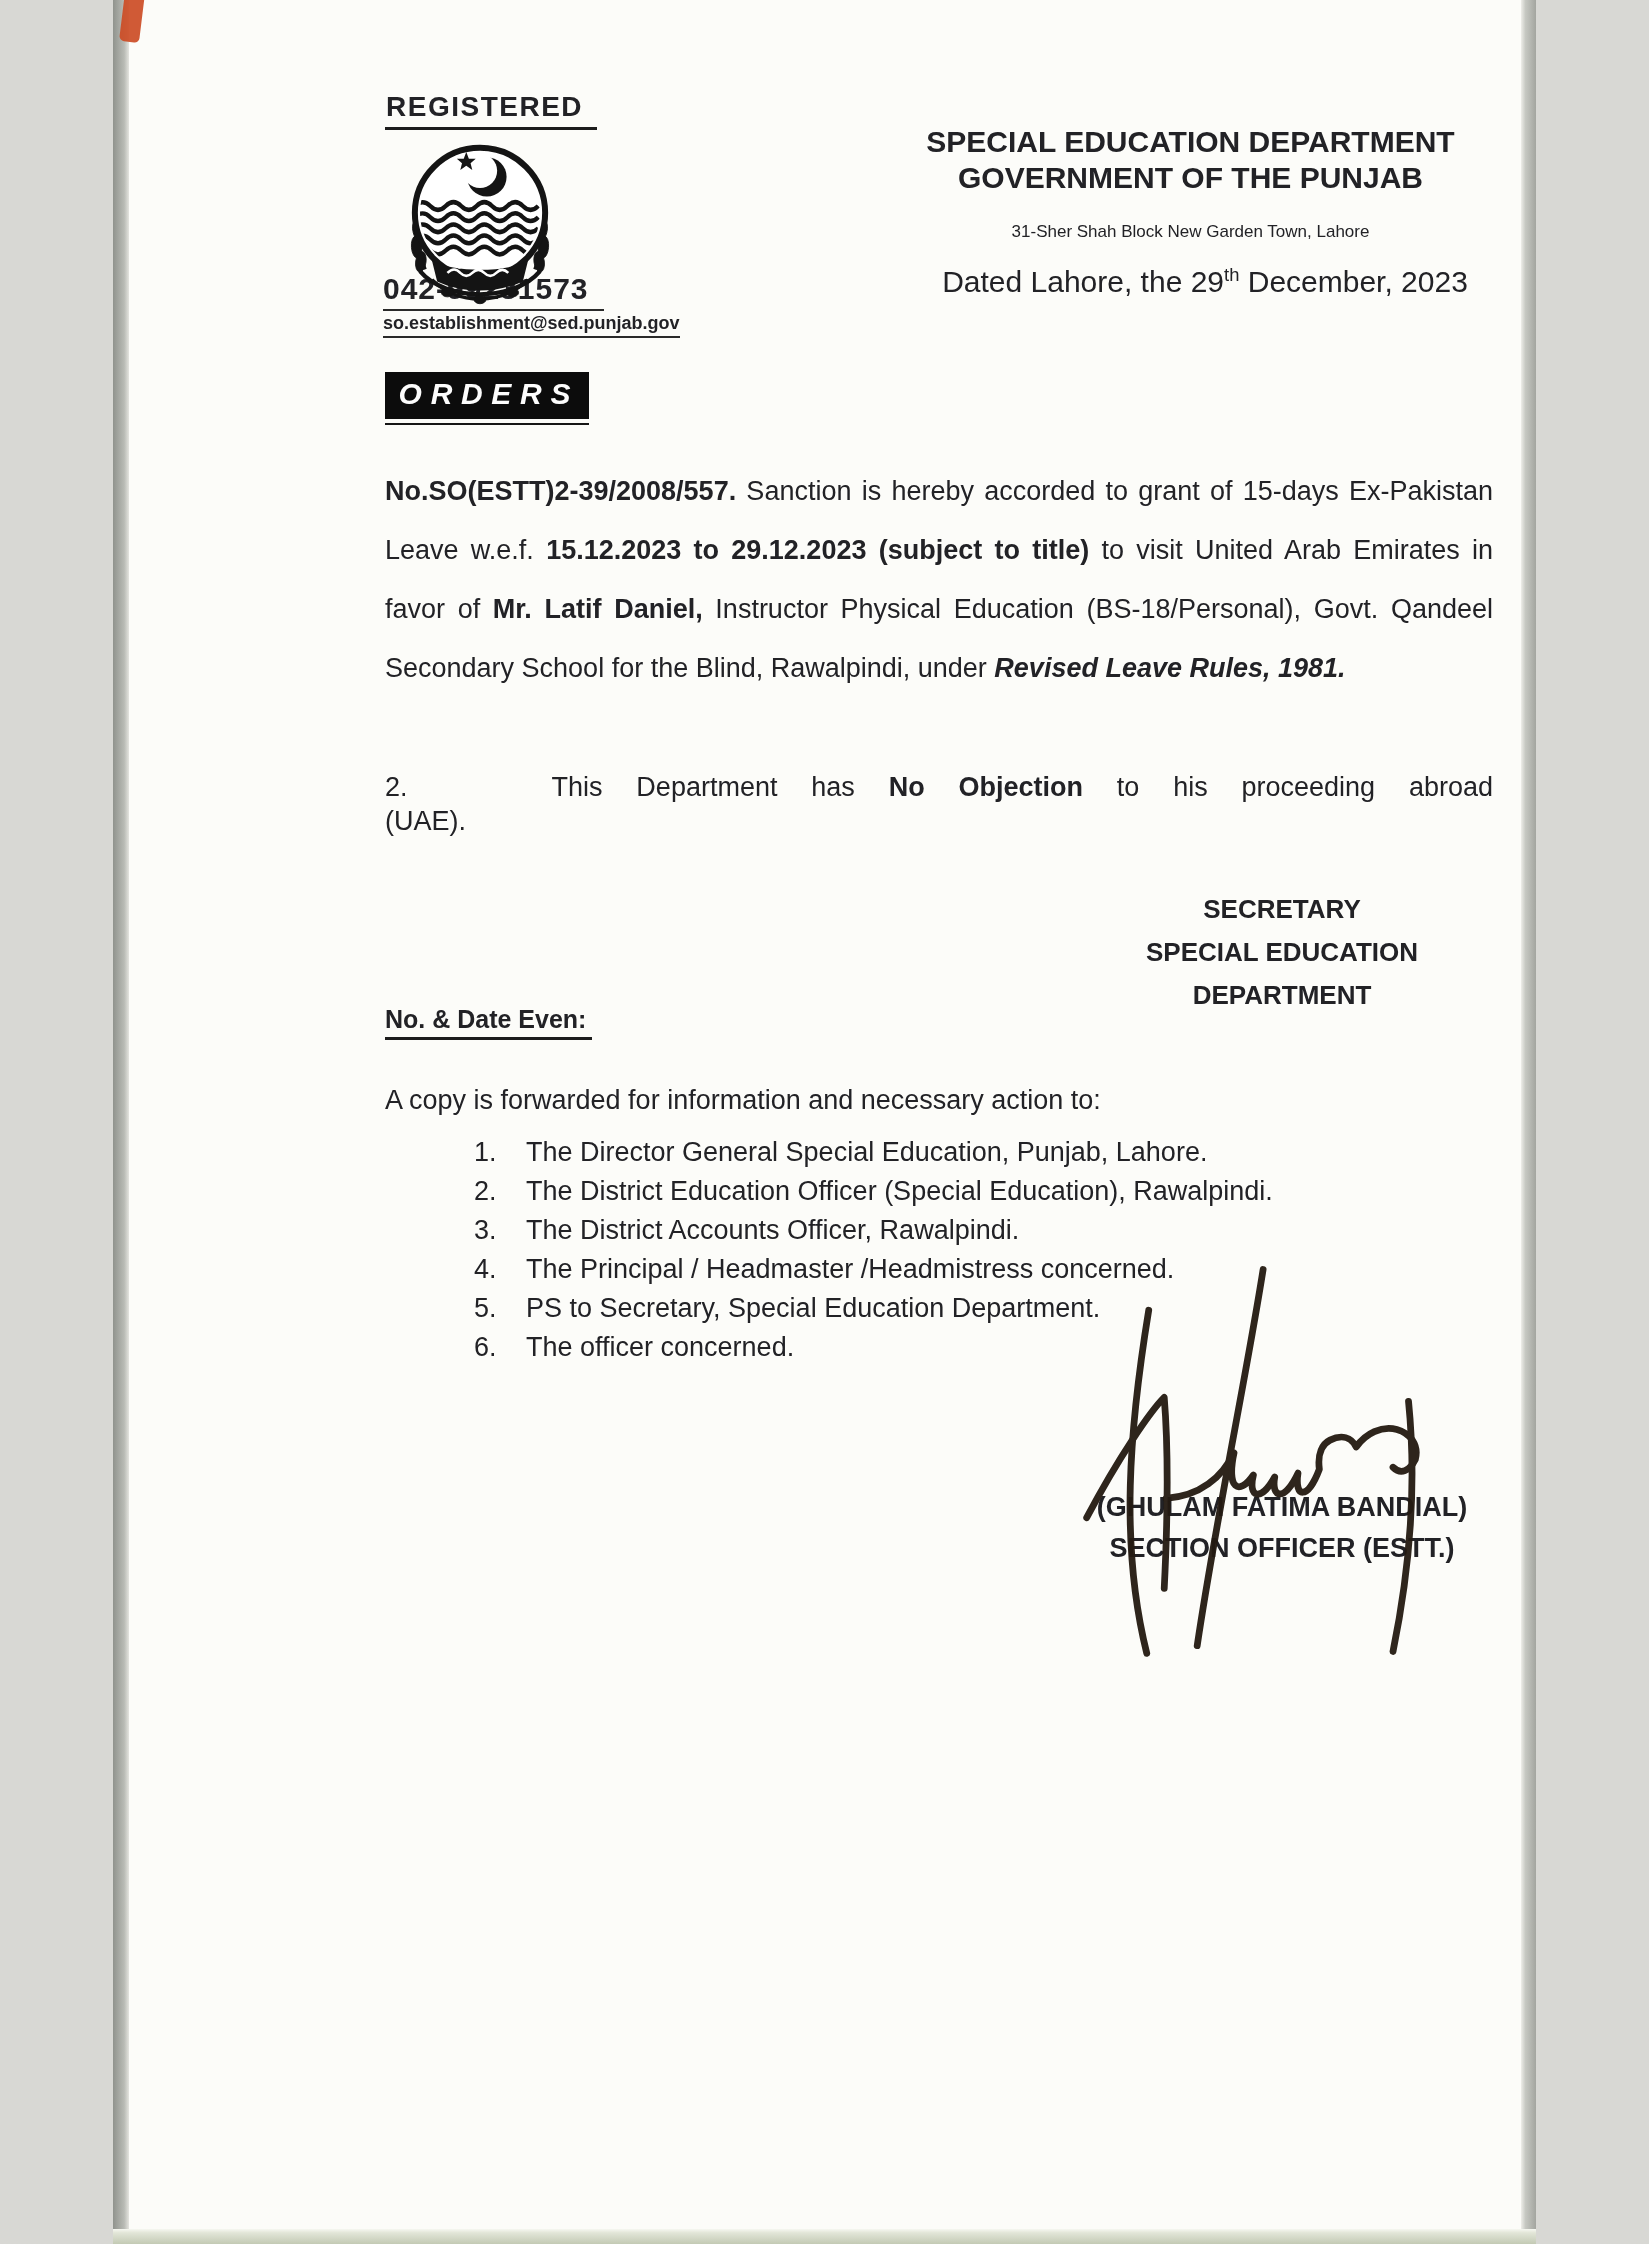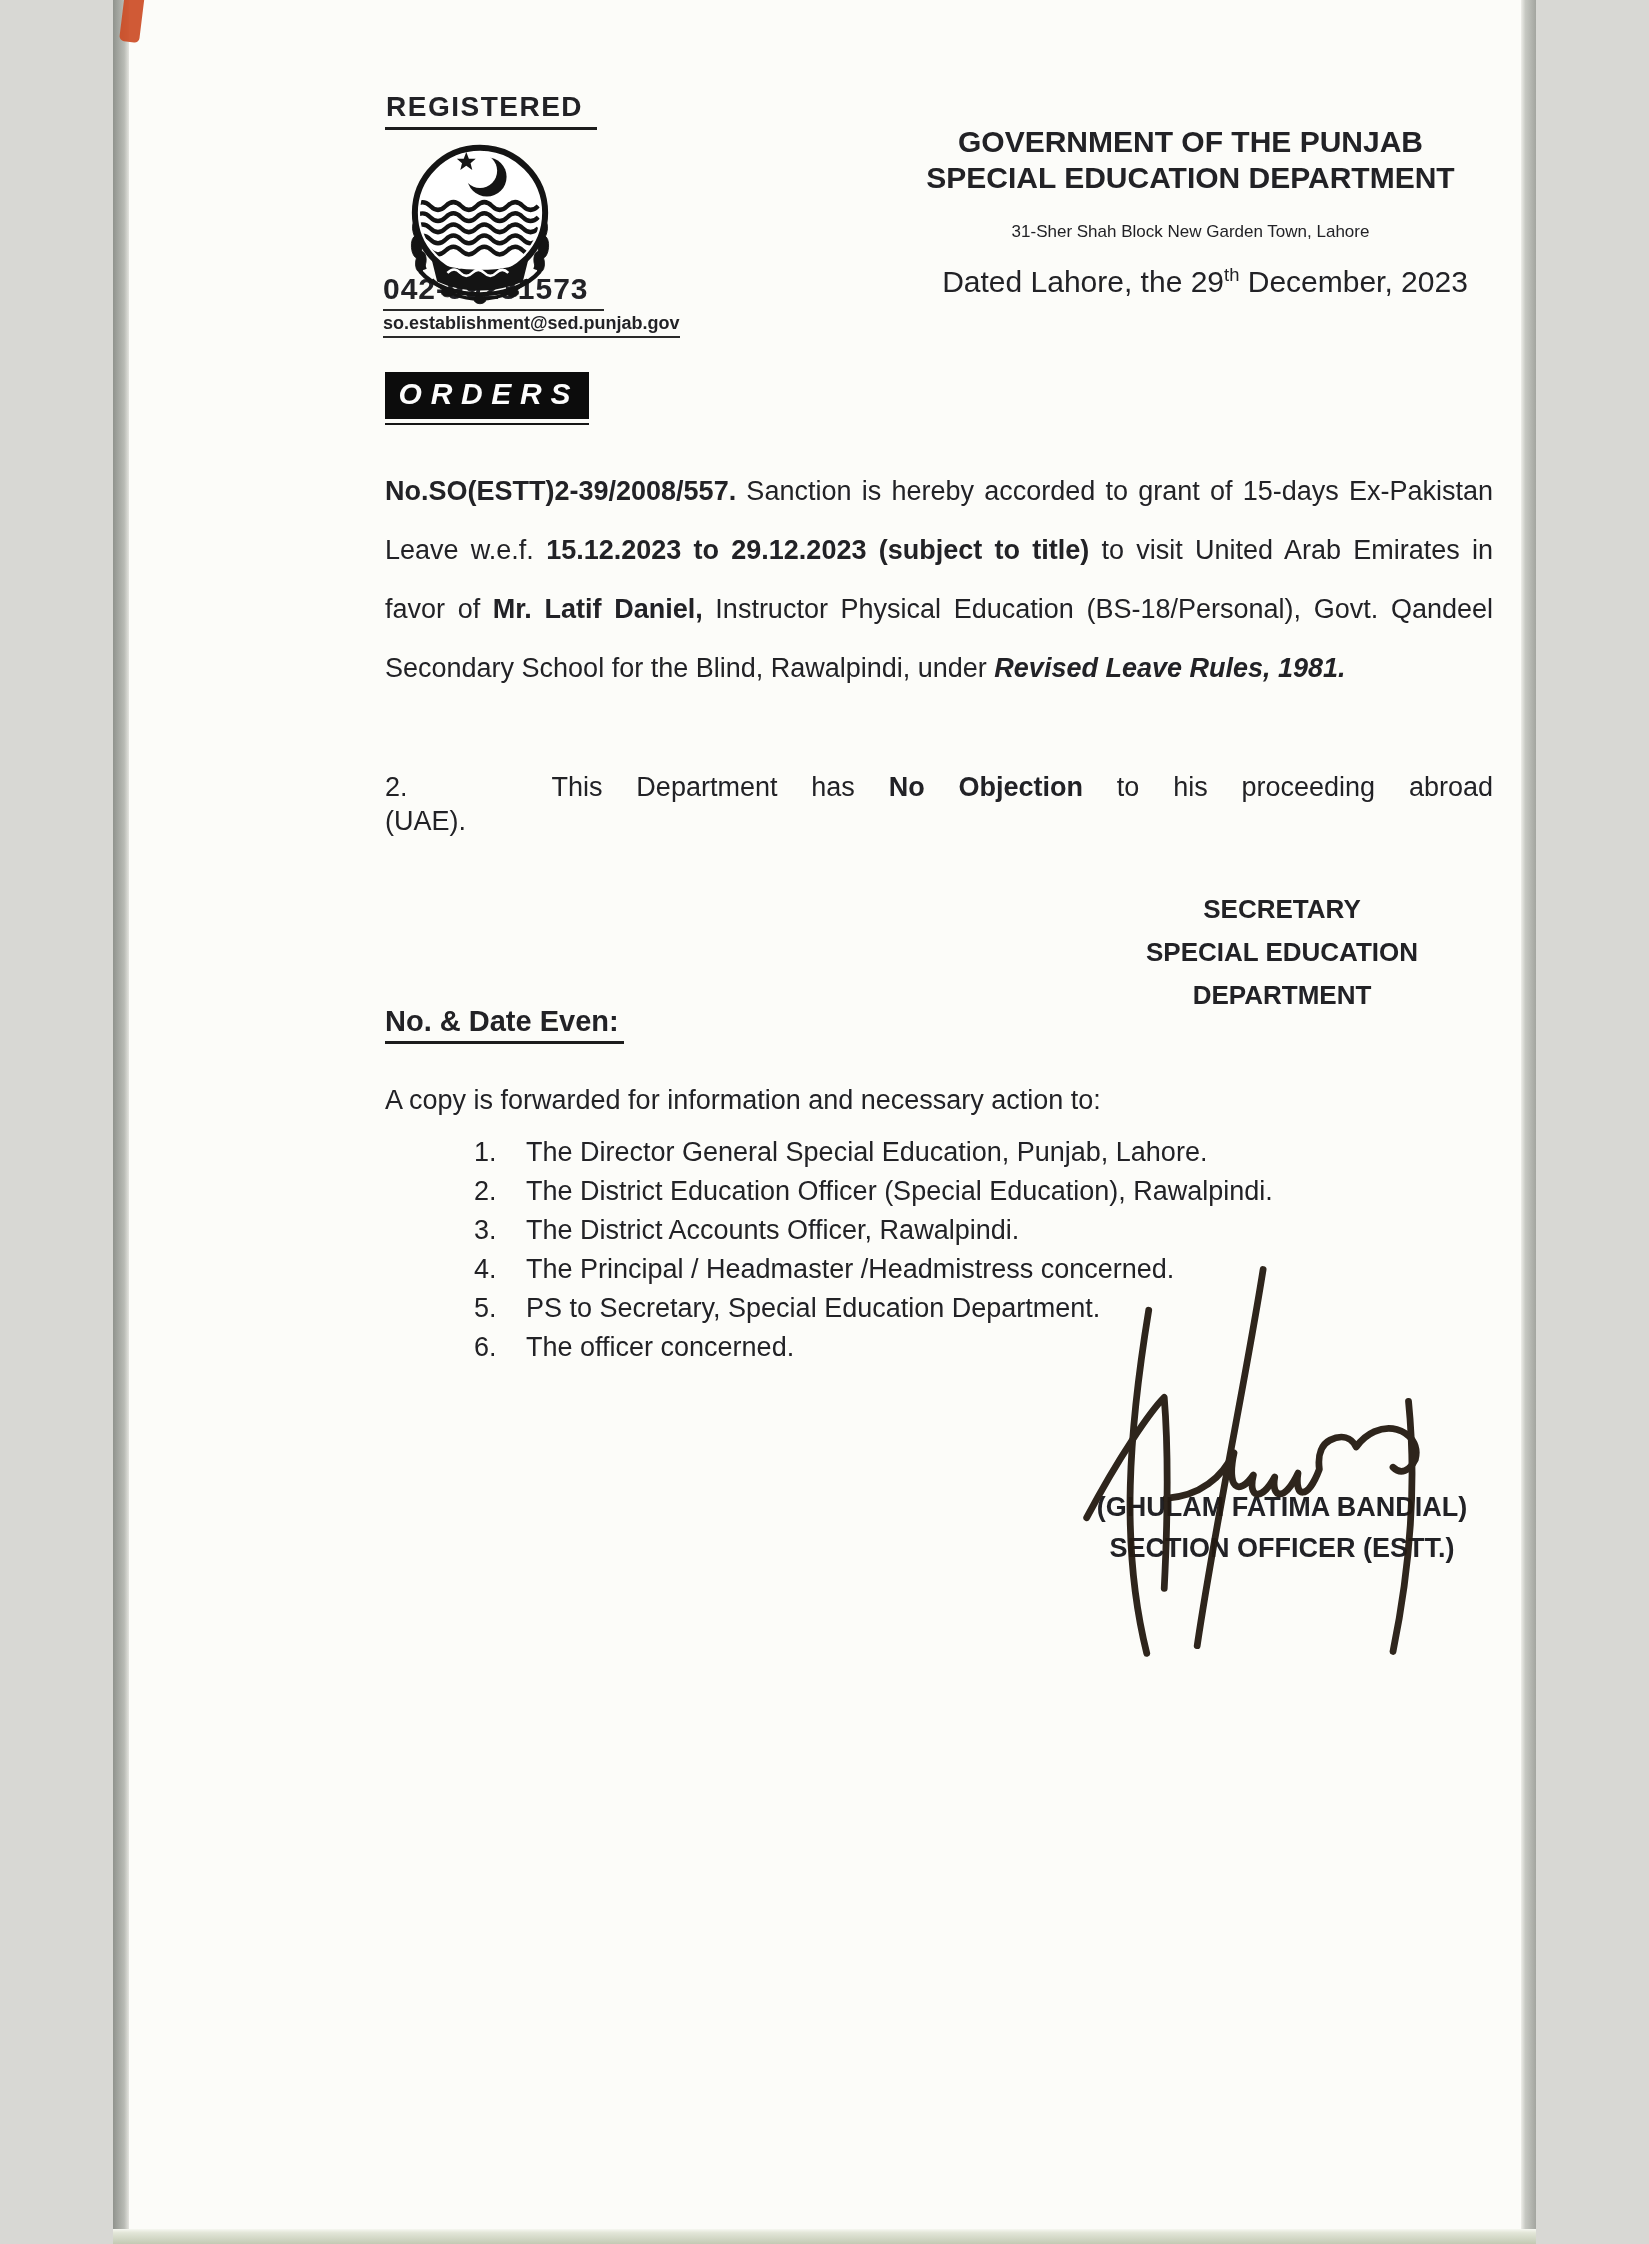--- a/index.html
+++ b/index.html
@@ -61,21 +61,21 @@
   .para2 .tab { display:inline-block; width:144px; }
   .uae-line { position:absolute; left:272px; top:792px; font-size:27px; line-height:59px; }
 
   .signatory {
     position:absolute; left:980px; top:888px; width:378px; text-align:center;
     font-size:26px; font-weight:bold; line-height:43px;
   }
 
   .no-date {
     position:absolute; left:272px; top:1005px;
-    font-size:29px; font-weight:bold;
+    font-size:25px; font-weight:bold;
     border-bottom:3.9px solid #1d1d1d; padding:0 5.8px 2.9px 0;
   }
   .forward-line { position:absolute; left:272px; top:1085px; font-size:27px; }
 
   .recipients { position:absolute; left:361px; top:1133px; width:980px; font-size:27px; }
   .recipients .row { display:flex; line-height:39px; }
   .recipients .num { width:52px; flex:0 0 52px; }
 
   .sig-svg { position:absolute; left:956px; top:1254px; width:427px; height:412px; z-index:3; pointer-events:none; }
   .sig-name {
@@ -137,22 +137,22 @@
     <path d="M44,148 C70,162 130,162 156,148 L150,172 C120,186 80,186 50,172 Z" fill="#141414"></path>
     <path d="M62,162 q 8,-8 15,0 q 7,7 14,0 q 7,-7 14,0 q 7,7 14,0 q 7,-7 14,0" stroke="#fff" stroke-width="3" fill="none"></path>
     <circle cx="76" cy="155" r="2.3" fill="#fff"></circle>
     <circle cx="122" cy="155" r="2.3" fill="#fff"></circle>
   </svg>
 
   <div class="phone">042-99231573</div>
   <div class="email">so.establishment@sed.punjab.gov</div>
 
   <div class="letterhead">
+    <div class="dept">SPECIAL EDUCATION DEPARTMENT</div>
     <div class="dept">GOVERNMENT OF THE PUNJAB</div>
-    <div class="dept">SPECIAL EDUCATION DEPARTMENT</div>
     <div class="addr">31-Sher Shah Block New Garden Town, Lahore</div>
   </div>
 
   <div class="dated"><span>Dated Lahore, the 29</span><sup>th</sup><span> December, 2023</span></div>
 
   <div class="orders-wrap">
     <div class="orders-box">ORDERS</div>
   </div>
 
   <p class="para1"><span class="b">No.SO(ESTT)2-39/2008/557.</span><span> Sanction is hereby accorded to grant of 15-days Ex-Pakistan Leave w.e.f. </span><span class="b">15.12.2023 to 29.12.2023 (subject to title)</span><span> to visit United Arab Emirates in favor of </span><span class="b">Mr. Latif Daniel,</span><span> Instructor Physical Education (BS-18/Personal), Govt. Qandeel Secondary School for the Blind, Rawalpindi, under </span><span class="bi">Revised Leave Rules, 1981.</span></p>

